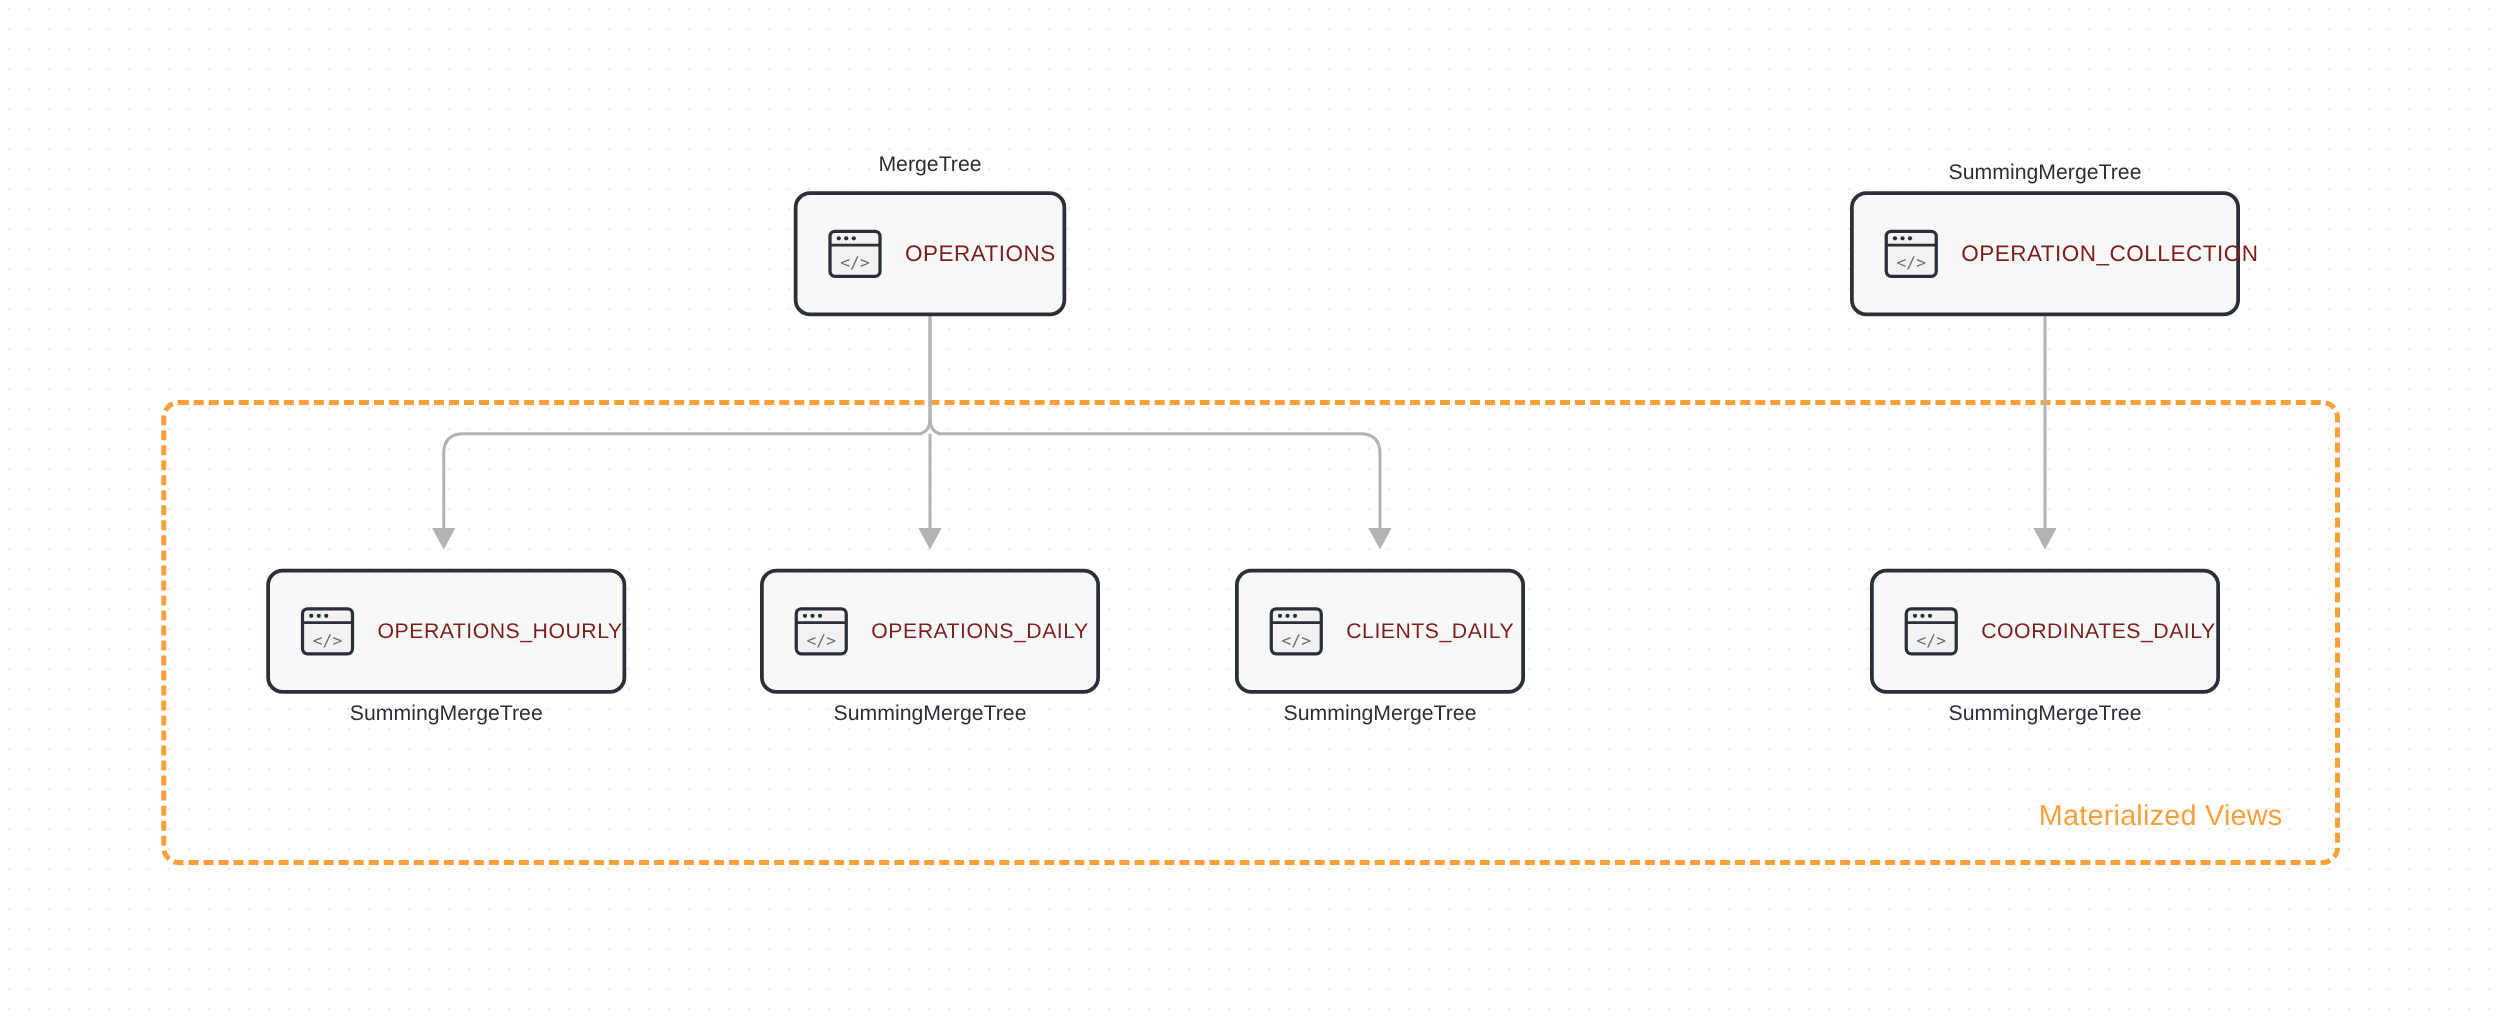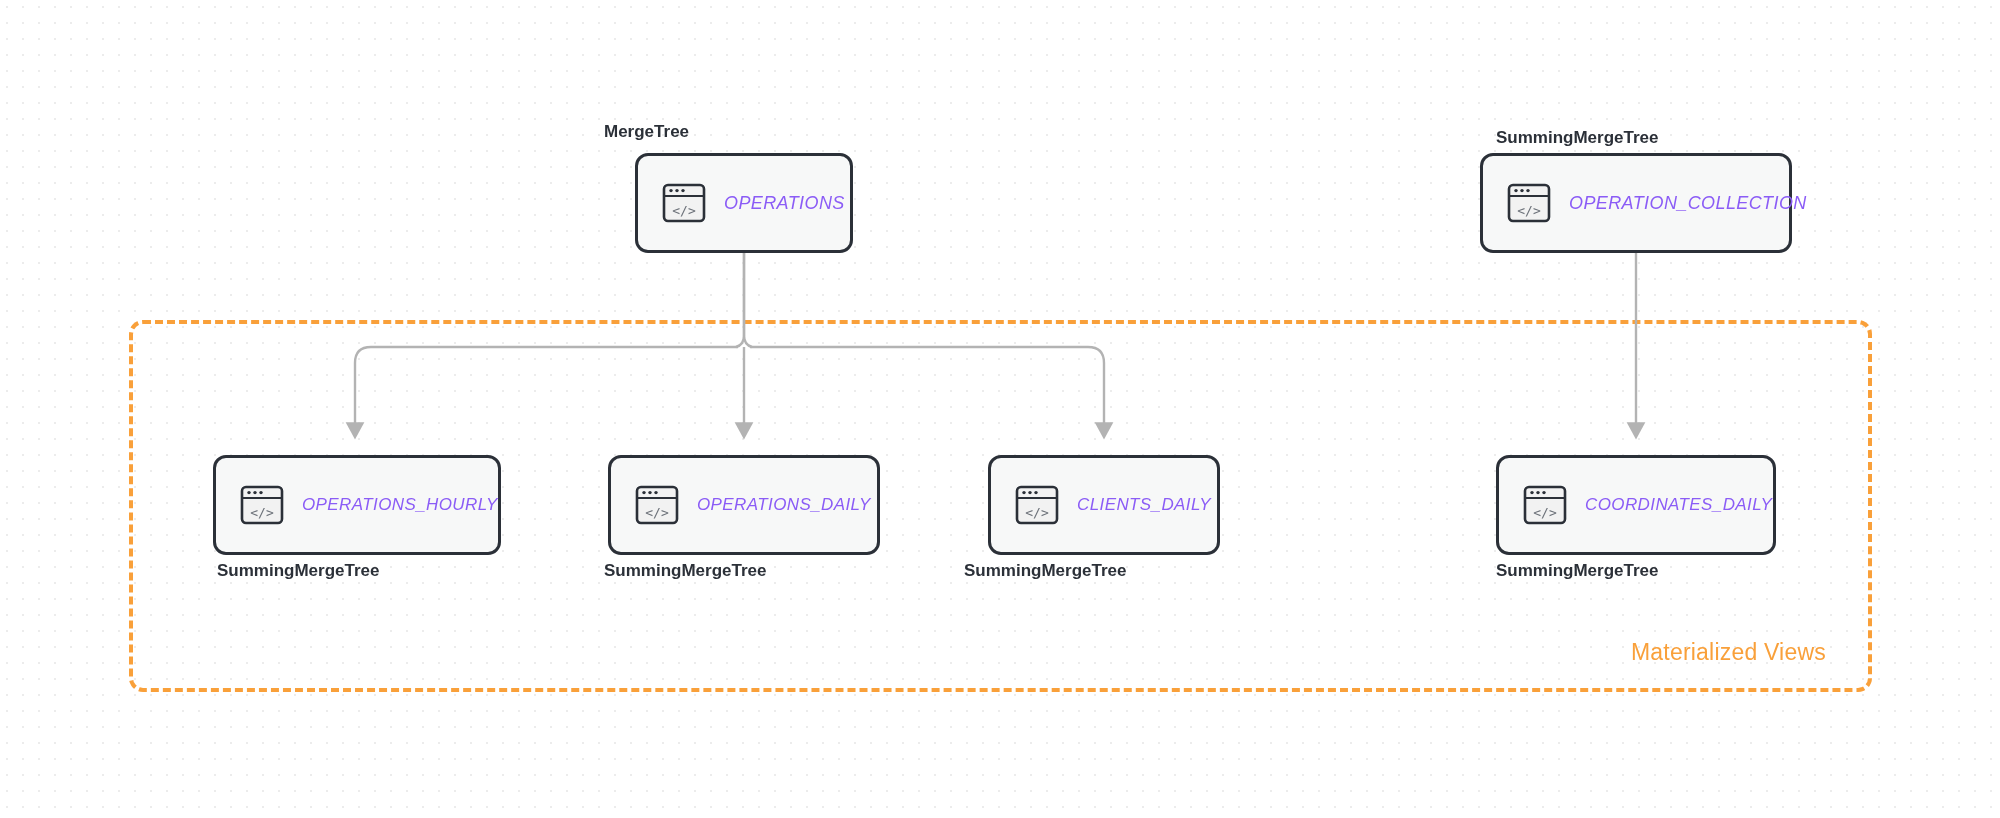--- a/index.html
+++ b/index.html
@@ -60,36 +60,35 @@
     padding-left: 24px;
   }
   .node-icon {
     flex: 0 0 auto;
     width: 44px;
     height: 42px;
     margin-right: 18px;
   }
   .node-label {
     font-size: 17px;
-    font-style: italic;
-    color: #8b5cf6;
+    color: #7f1d1d;
     letter-spacing: 0.4px;
     white-space: nowrap;
   }
   .node-label.big {
     font-size: 18px;
   }
 
   
   .caption {
     position: absolute;
     font-size: 17px;
     color: #2b3038;
     white-space: nowrap;
-    font-weight: bold;
+    text-align: center;
   }
 </style>
 </head>
 <body>
 
 <div id="canvas">
 
   <div class="group-box" style="left:129px; top:320px; width:1743px; height:372px;"></div>
 
   <div class="group-label" style="left:1631px; top:639px;">Materialized Views</div>

